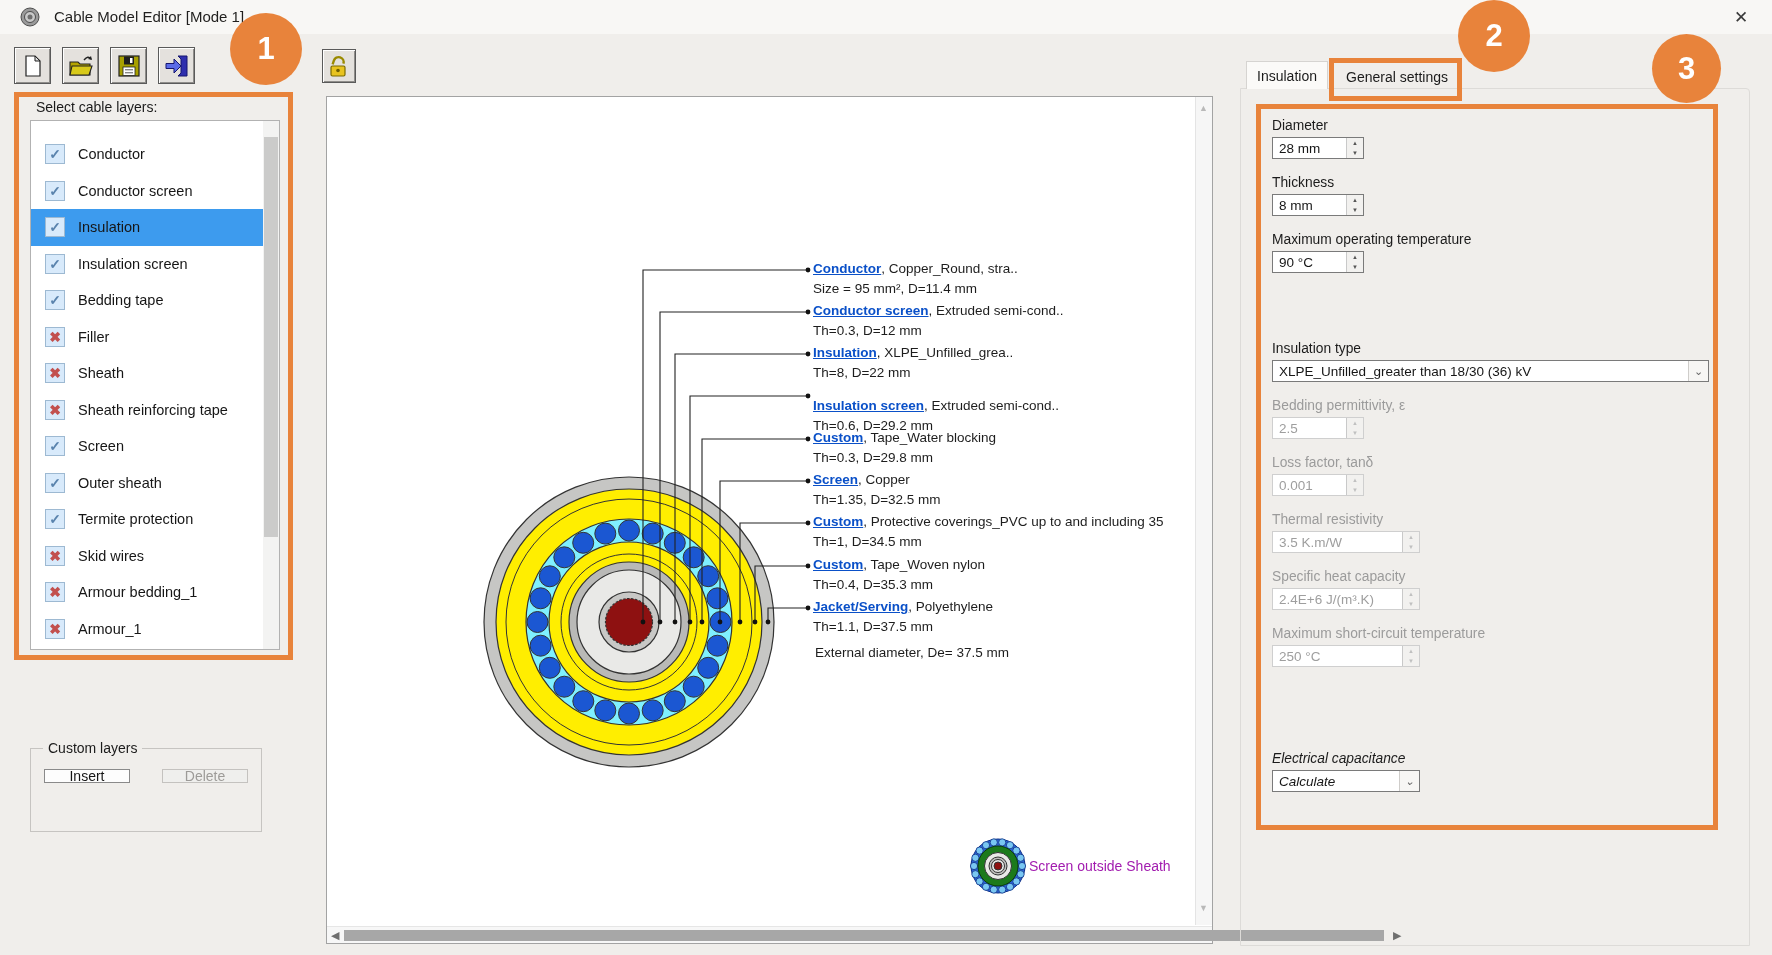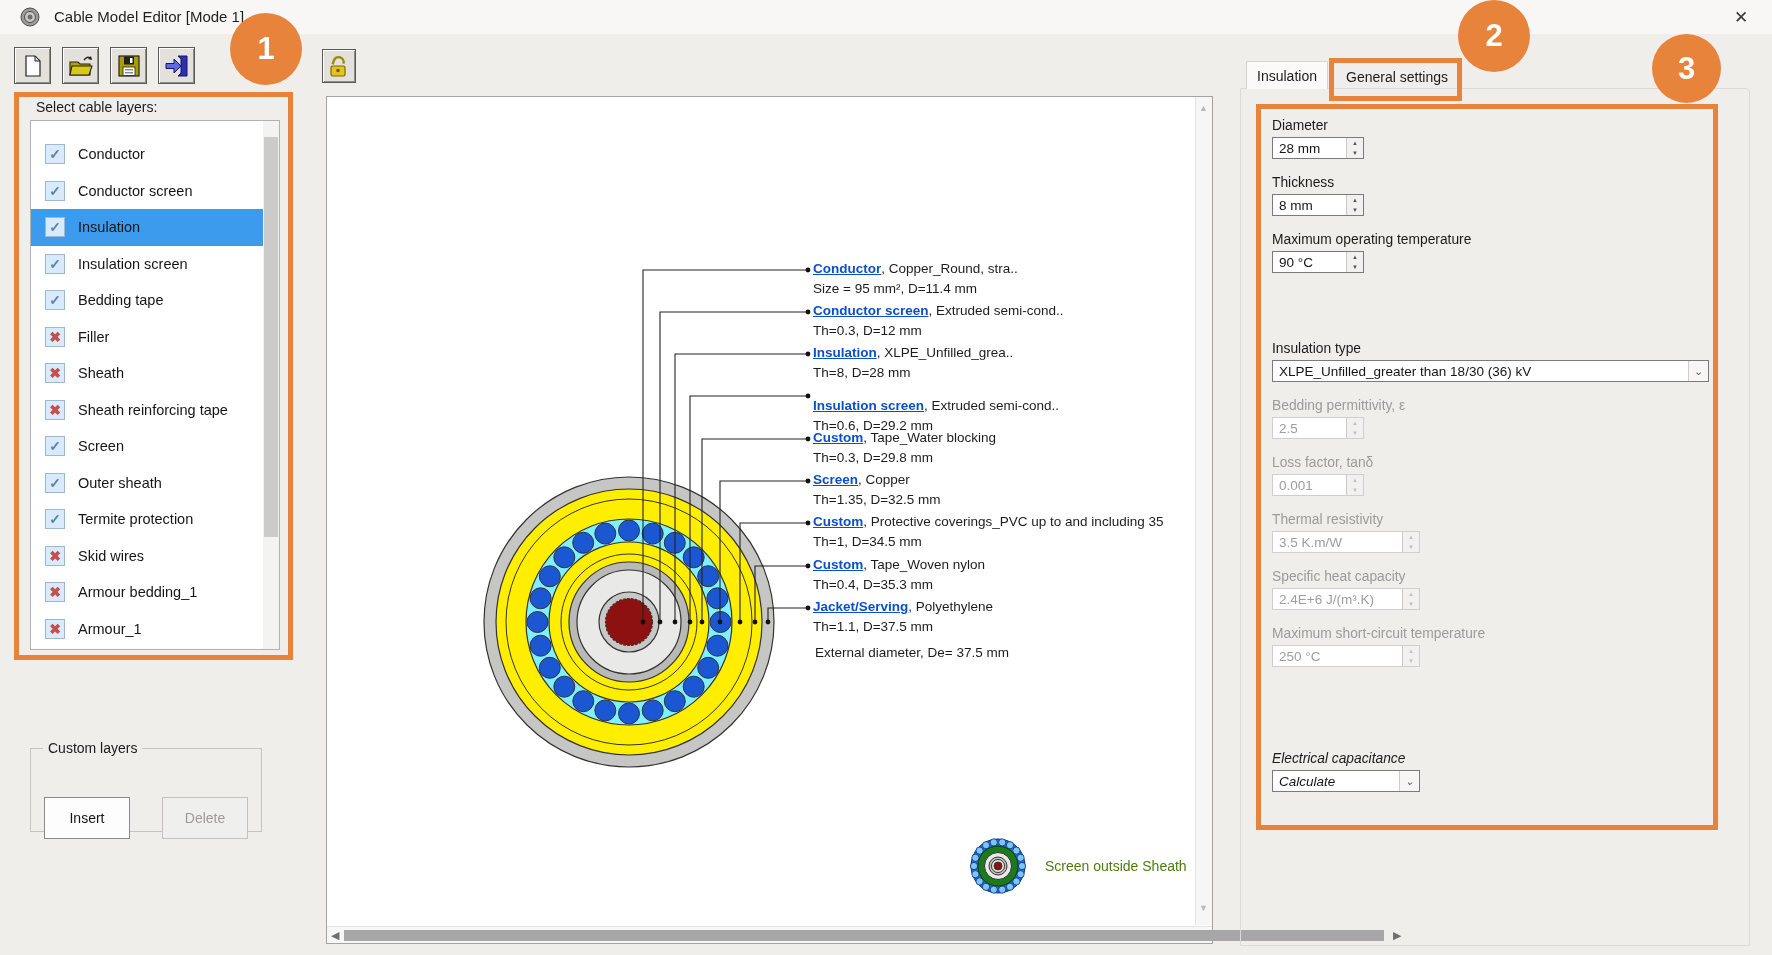--- a/index.html
+++ b/index.html
@@ -52,39 +52,39 @@
   
   #custom-layers-box {
     left:30px; top:748px; width:232px; height:84px;
     border:1px solid #c6c4c1;
   }
   #custom-layers-title {
     position:absolute; left:12px; top:-9px; background:#f0eeeb; padding:0 5px;
     font-size:14px; color:#1b1b1b;
   }
   .cl-btn {
-    position:absolute; top:48px; width:86px; height:42px; font-size:14px;
+    position:absolute; top:20px; width:86px; height:14px; font-size:14px;
     display:flex; align-items:center; justify-content:center;
     background:#fdfdfd; border:1px solid #8a8a8a; color:#141414;
   }
   #insert-btn { left:13px; }
   #delete-btn { left:131px; background:#efefed; border-color:#c4c2bf; color:#9d9b98; }
 
   
   #canvas {
     left:326px; top:96px; width:887px; height:848px;
     background:#ffffff; border:1px solid #a3a3a3;
   }
   #cable-svg { position:absolute; left:0; top:0; }
   .cable-label { position:absolute; left:486px; font-size:13.5px; line-height:20px; white-space:nowrap; }
   .layer-link { color:var(--link); font-weight:bold; text-decoration:underline; }
   .mat-text, .detail-text { color:#1d1d1d; }
   #external-diameter { position:absolute; left:488px; top:548px; font-size:13.5px; color:#1d1d1d; }
   #legend { position:absolute; left:640px; top:738px; display:flex; align-items:center; }
-  #legend-label { font-size:14px; color:#4d7c0f; margin-left:16px; }
+  #legend-label { font-size:14px; color:#a21caf; margin-left:0; }
 
   
   #v-scrollbar { position:absolute; left:868px; top:0; width:17px; height:828px; background:#f6f6f6; border-left:1px solid #e4e4e4; }
   .sb-arrow { position:absolute; color:#b9b9b9; font-size:9px; left:3px; }
   #h-scrollbar { position:absolute; left:0; top:829px; width:885px; height:17px; background:#f7f7f7; border-top:1px solid #e6e6e6; }
   #h-thumb { position:absolute; left:17px; top:3px; width:1040px; height:11px; background:#a7a7a7; }
   .h-arrow { position:absolute; top:2px; color:#6f6f6f; font-size:11px; }
 
   
   #tab-page { left:1240px; top:88px; width:510px; height:858px; border:1px solid #dddbd8; border-radius:0 4px 0 0; }
@@ -319,21 +319,21 @@
       <div class="cable-label" style="top: 162px;">
         <div class="l1"><a class="layer-link">Conductor</a><span class="mat-text">, Copper_Round, stra..</span></div>
         <div class="detail-text">Size = 95 mm², D=11.4 mm</div>
       </div>
       <div class="cable-label" style="top: 204px;">
         <div class="l1"><a class="layer-link">Conductor screen</a><span class="mat-text">, Extruded semi-cond..</span></div>
         <div class="detail-text">Th=0.3, D=12 mm</div>
       </div>
       <div class="cable-label" style="top: 246px;">
         <div class="l1"><a class="layer-link">Insulation</a><span class="mat-text">, XLPE_Unfilled_grea..</span></div>
-        <div class="detail-text">Th=8, D=28 mm</div>
+        <div class="detail-text">Th=8, D=22 mm</div>
       </div>
       <div class="cable-label" style="top: 299px;">
         <div class="l1"><a class="layer-link">Insulation screen</a><span class="mat-text">, Extruded semi-cond..</span></div>
         <div class="detail-text">Th=0.6, D=29.2 mm</div>
       </div>
       <div class="cable-label" style="top: 331px;">
         <div class="l1"><a class="layer-link">Custom</a><span class="mat-text">, Tape_Water blocking</span></div>
         <div class="detail-text">Th=0.3, D=29.8 mm</div>
       </div>
       <div class="cable-label" style="top: 373px;">

